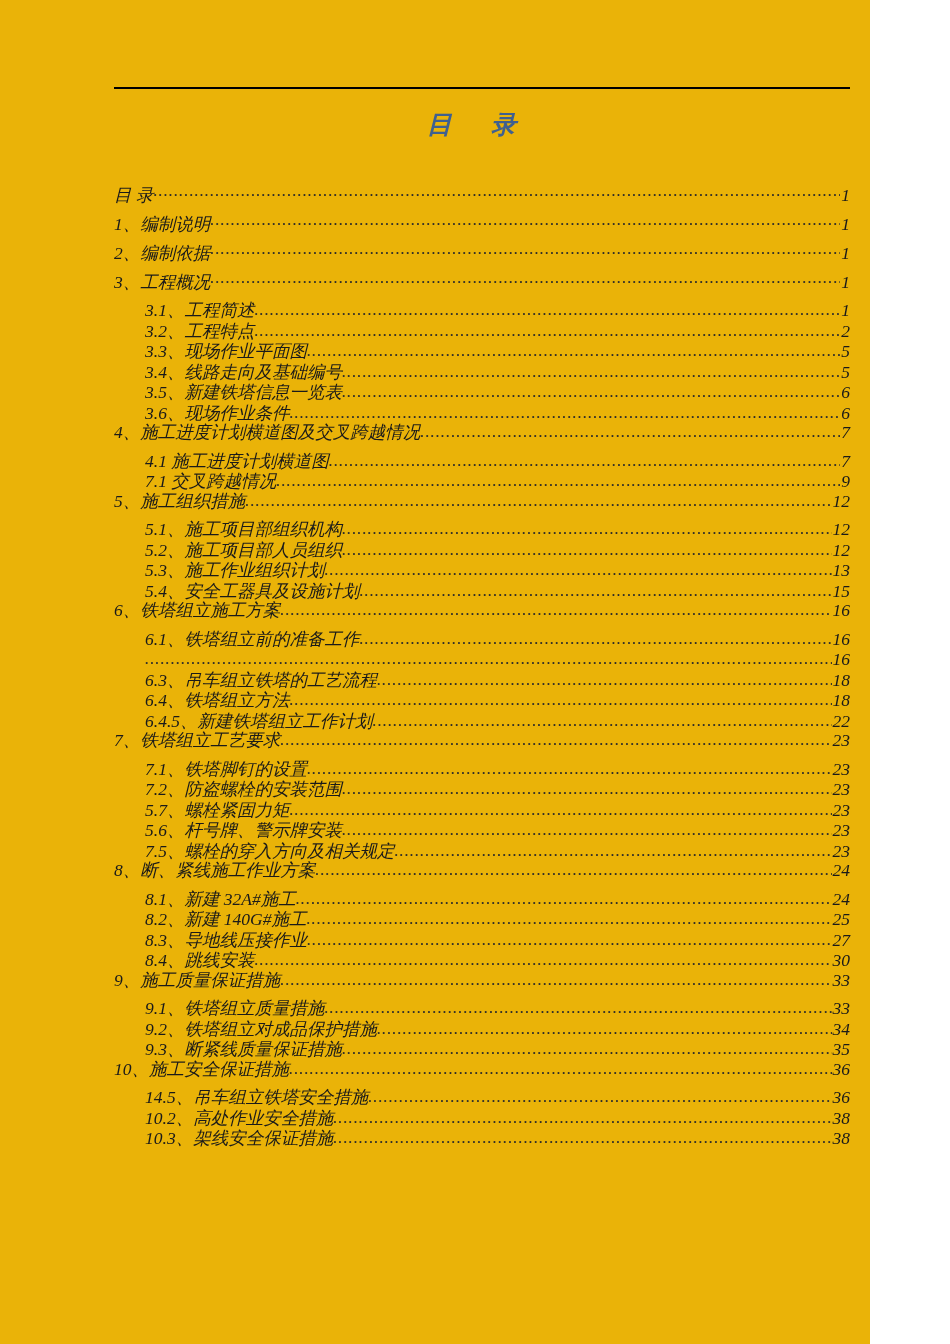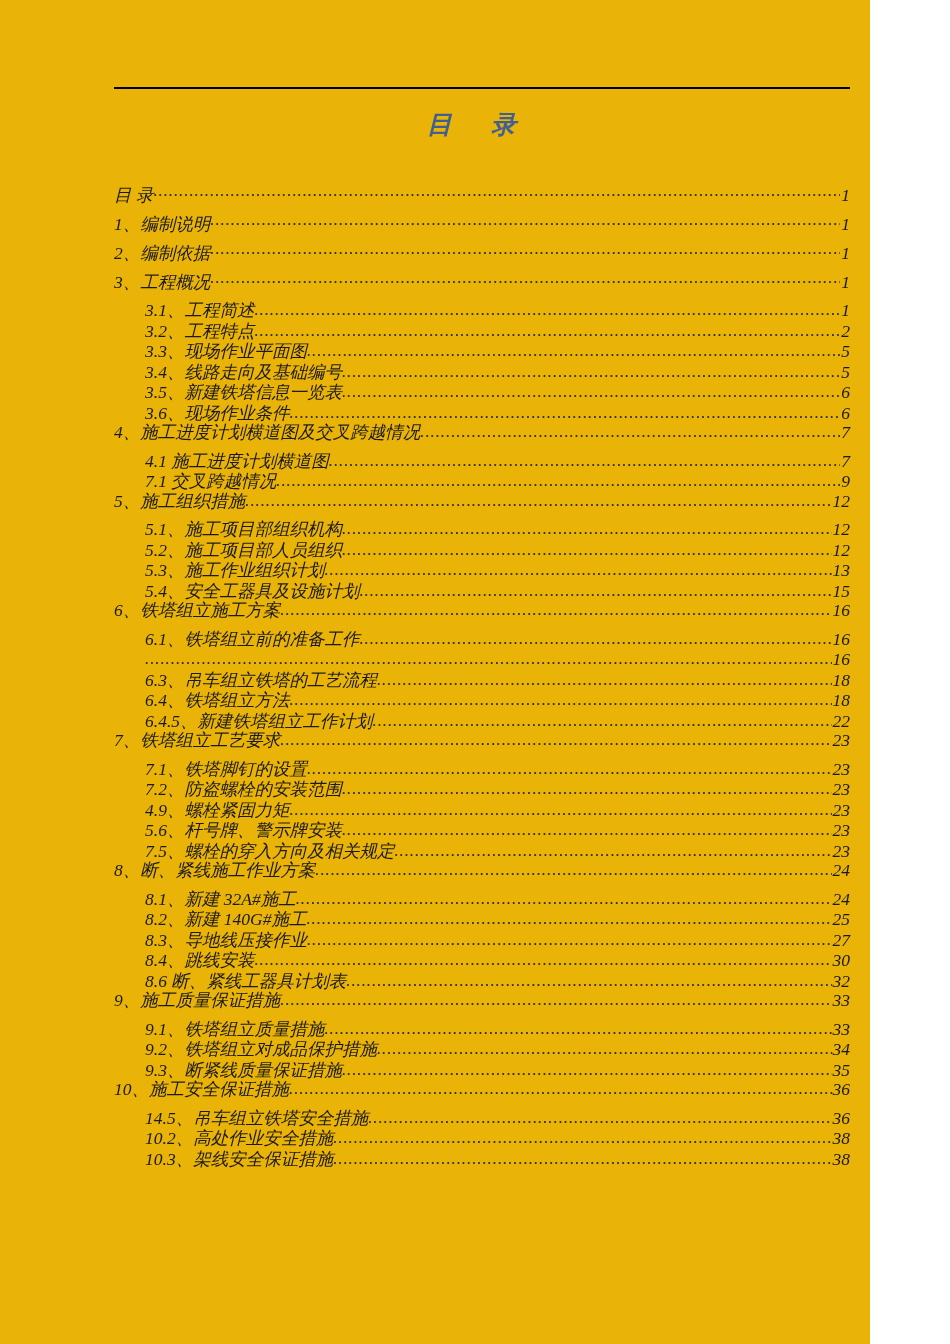--- a/index.html
+++ b/index.html
@@ -255,21 +255,21 @@
         <span class="label">7.1、铁塔脚钉的设置</span>
         <span class="leader"></span>
         <span class="pageno">23</span>
       </div>
       <div class="toc-entry lvl2">
         <span class="label">7.2、防盗螺栓的安装范围</span>
         <span class="leader"></span>
         <span class="pageno">23</span>
       </div>
       <div class="toc-entry lvl2">
-        <span class="label">4.9、螺栓紧固力矩</span>
+        <span class="label">5.7、螺栓紧固力矩</span>
         <span class="leader"></span>
         <span class="pageno">23</span>
       </div>
       <div class="toc-entry lvl2">
         <span class="label">5.6、杆号牌、警示牌安装</span>
         <span class="leader"></span>
         <span class="pageno">23</span>
       </div>
       <div class="toc-entry lvl2">
         <span class="label">7.5、螺栓的穿入方向及相关规定</span>
@@ -294,25 +294,20 @@
       <div class="toc-entry lvl2">
         <span class="label">8.3、导地线压接作业</span>
         <span class="leader"></span>
         <span class="pageno">27</span>
       </div>
       <div class="toc-entry lvl2">
         <span class="label">8.4、跳线安装</span>
         <span class="leader"></span>
         <span class="pageno">30</span>
       </div>
-      <div class="toc-entry lvl2">
-        <span class="label">8.6 断、紧线工器具计划表</span>
-        <span class="leader"></span>
-        <span class="pageno">32</span>
-      </div>
       <div class="toc-entry lvl1 tight">
         <span class="label">9、施工质量保证措施</span>
         <span class="leader"></span>
         <span class="pageno">33</span>
       </div>
       <div class="toc-entry lvl2 group-start">
         <span class="label">9.1、铁塔组立质量措施</span>
         <span class="leader"></span>
         <span class="pageno">33</span>
       </div>

